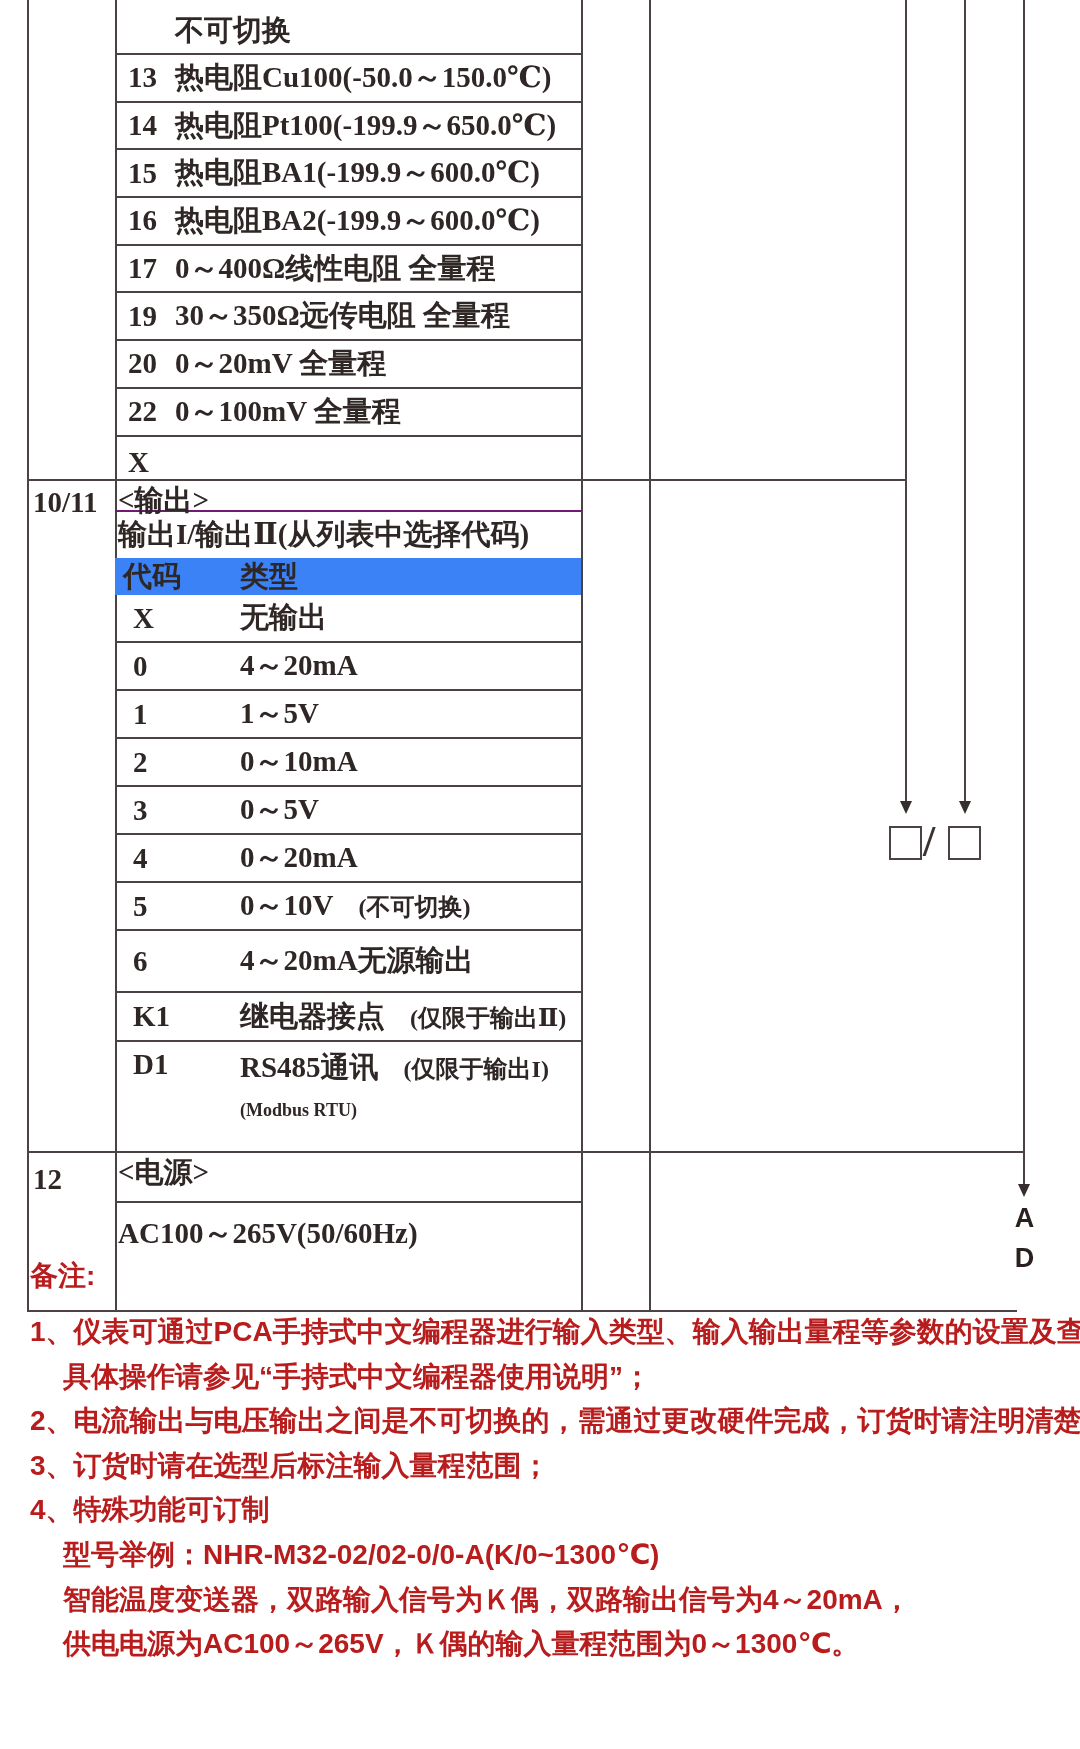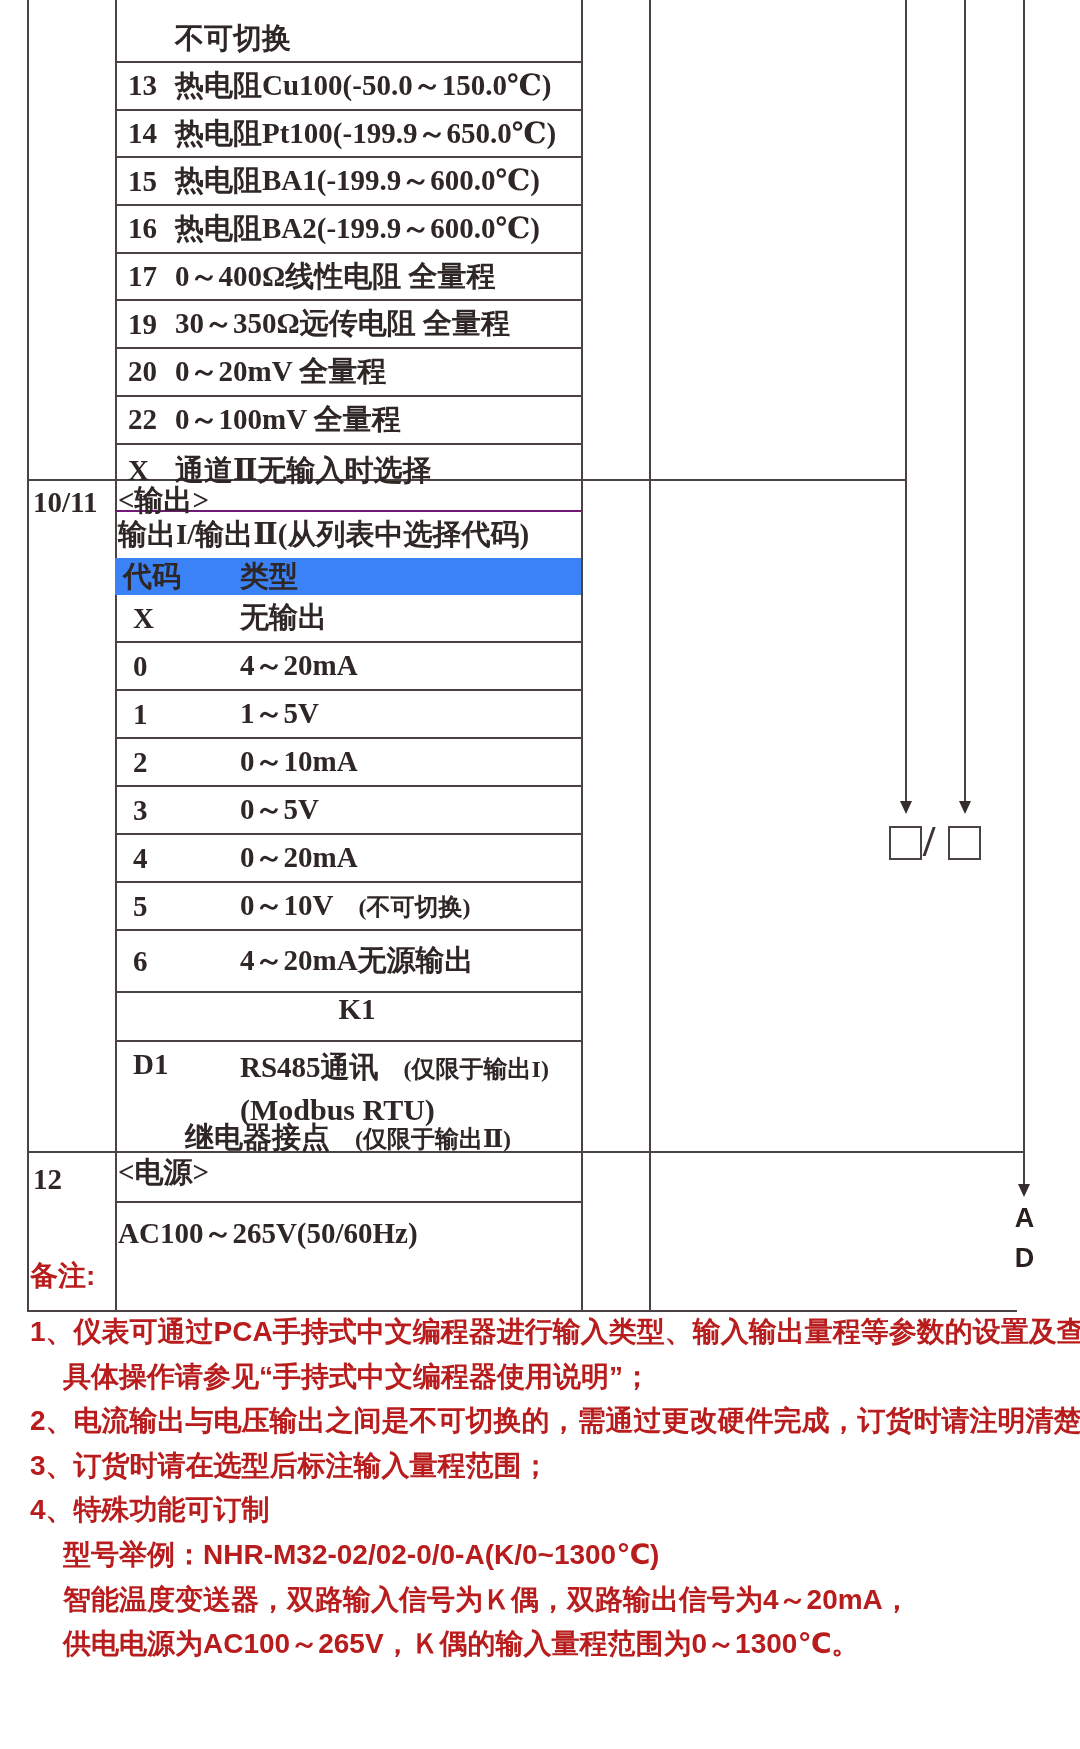--- a/index.html
+++ b/index.html
@@ -5,44 +5,44 @@
   html,body{margin:0;padding:0;background:#ffffff;}
   #page{position:relative;width:1080px;height:1749px;background:#ffffff;overflow:hidden;
         font-family:"Liberation Serif","DejaVu Serif",serif;color:#2f2725;}
   .tbl{font-family:"Liberation Serif","DejaVu Serif",serif;font-weight:bold;color:#2f2725;
        font-size:29px;white-space:nowrap;}
   .vline{position:absolute;width:2px;background:#4b4343;}
   .hline{position:absolute;height:2px;background:#4b4343;}
   .arrowhead{position:absolute;width:0;height:0;border-left:6px solid transparent;
              border-right:6px solid transparent;border-top:13px solid #352e2c;}
   
-  #in-block{position:absolute;left:115px;top:16px;width:466px;}
+  #in-block{position:absolute;left:115px;top:8px;width:466px;}
   .carry{box-sizing:border-box;height:47px;border-bottom:2px solid #4b4343;display:flex;
          align-items:center;padding-left:60px;}
   .in-row{box-sizing:border-box;height:47.7px;border-bottom:2px solid #4b4343;display:flex;
           align-items:center;}
   #in-rows div.in-row:nth-of-type(9){height:52.6px;border-bottom:none;}
   .in-code{flex:0 0 60px;box-sizing:border-box;padding-left:13px;}
   
   #out-block{position:absolute;left:115px;top:481px;width:466px;}
   .out-header{box-sizing:border-box;height:31px;border-bottom:2px solid #701a75;display:flex;
               align-items:flex-start;padding-left:3px;}
   .out-subtitle{box-sizing:border-box;height:46px;display:flex;align-items:center;padding-left:3px;}
   .out-gray{box-sizing:border-box;height:37px;background:#3b82f6;display:flex;align-items:center;}
   .out-gray .out-col1{padding-left:8px;}
   .out-col1{flex:0 0 125px;box-sizing:border-box;}
   .out-row{box-sizing:border-box;height:48px;border-bottom:2px solid #4b4343;display:flex;
            align-items:center;}
   .out-row .out-col1{padding-left:18px;}
   #out-rows div.out-row:nth-of-type(8){height:62px;}
-  #out-rows div.out-row:nth-of-type(9){height:49px;flex-direction:column;}
+  #out-rows div.out-row:nth-of-type(9){height:49px;}
   #out-rows div.out-row:nth-of-type(10){height:98px;border-bottom:none;align-items:flex-start;
                                         padding-top:6px;}
   .out-note{font-size:24px;margin-left:25px;}
-  .out-note2{display:block;font-size:30px;line-height:44px;}
+  .out-note2{display:block;font-size:18px;line-height:44px;}
   
   #pw-block{position:absolute;left:115px;top:1153px;width:466px;}
   .pw-title{box-sizing:border-box;height:50px;border-bottom:2px solid #4b4343;display:flex;
             align-items:flex-start;padding-left:3px;}
   #pw-lines{padding-top:6px;}
   .pw-line{height:48px;line-height:48px;padding-left:3px;}
   
   .row-no{position:absolute;left:33px;}
   
   .sel-box{position:absolute;width:29px;height:30px;border:2px solid #4b4343;background:#fff;}
@@ -128,21 +128,20 @@
           <span>0～20mV 全量程</span>
         </div>
 
         <div class="in-row">
           <span class="in-code">22</span>
           <span>0～100mV 全量程</span>
         </div>
 
         <div class="in-row">
           <span class="in-code">X</span>
-          <span>通道Ⅱ无输入时选择</span>
         </div>
       </div>
   </div>
 
   <div id="out-block" class="tbl">
     <div class="out-header">
       <span>&lt;输出&gt;</span>
     </div>
     <div class="out-subtitle">
       <span>输出I/输出Ⅱ(从列表中选择代码)</span>

